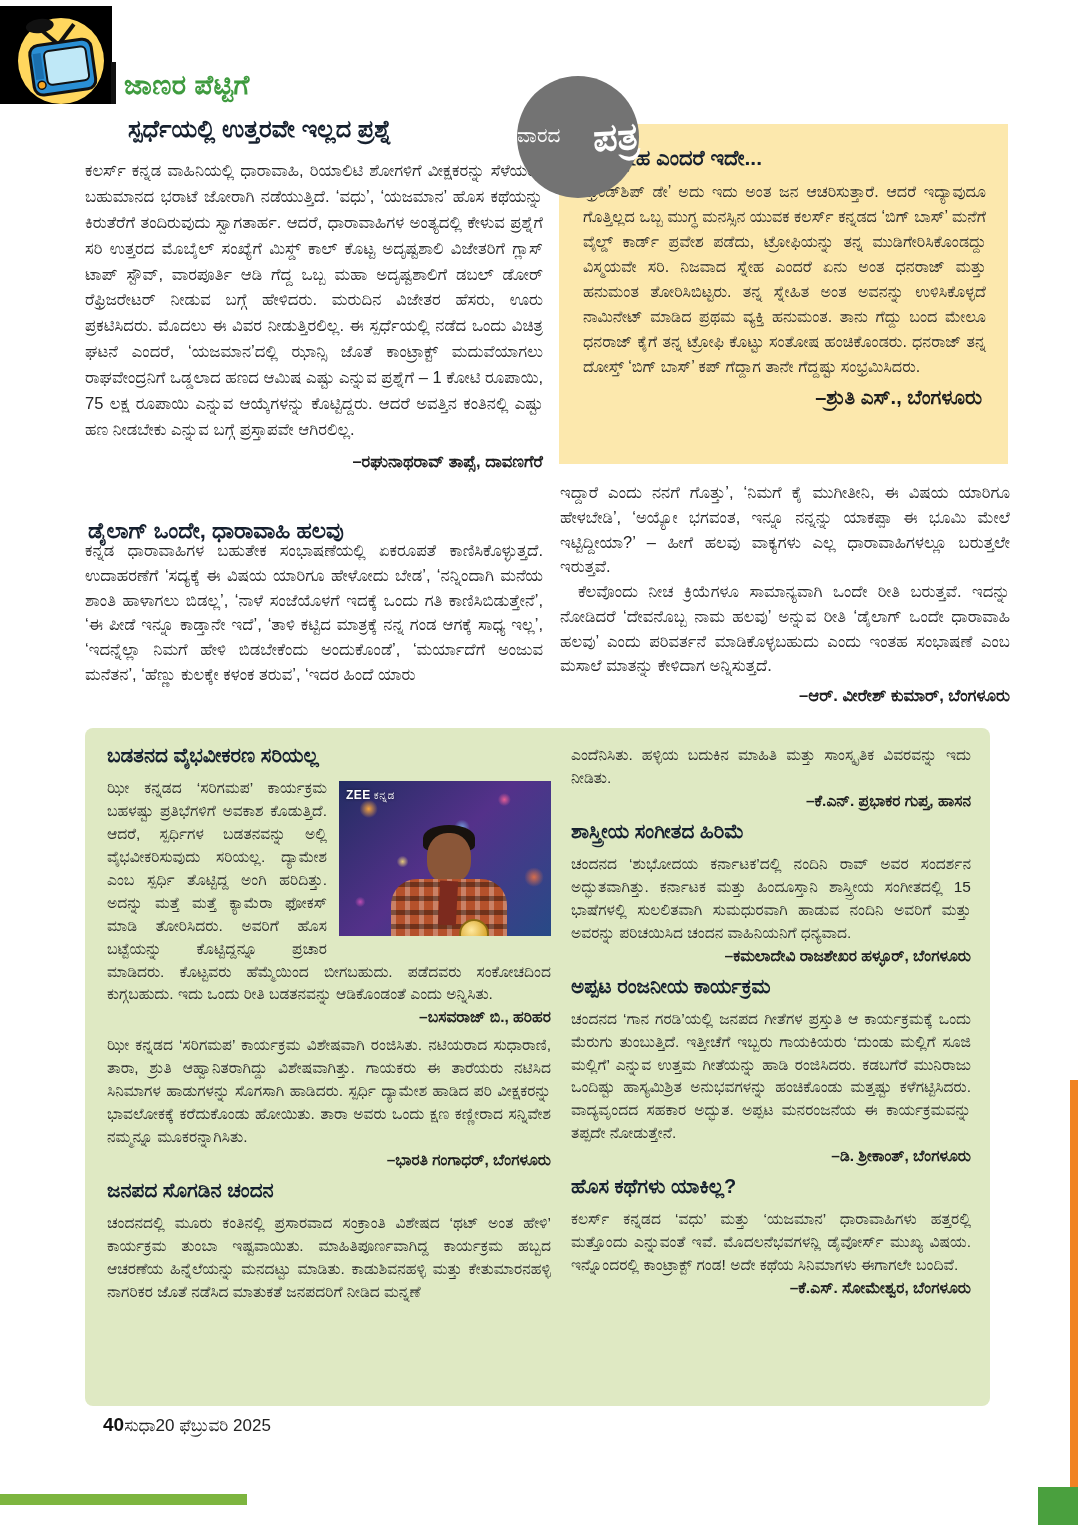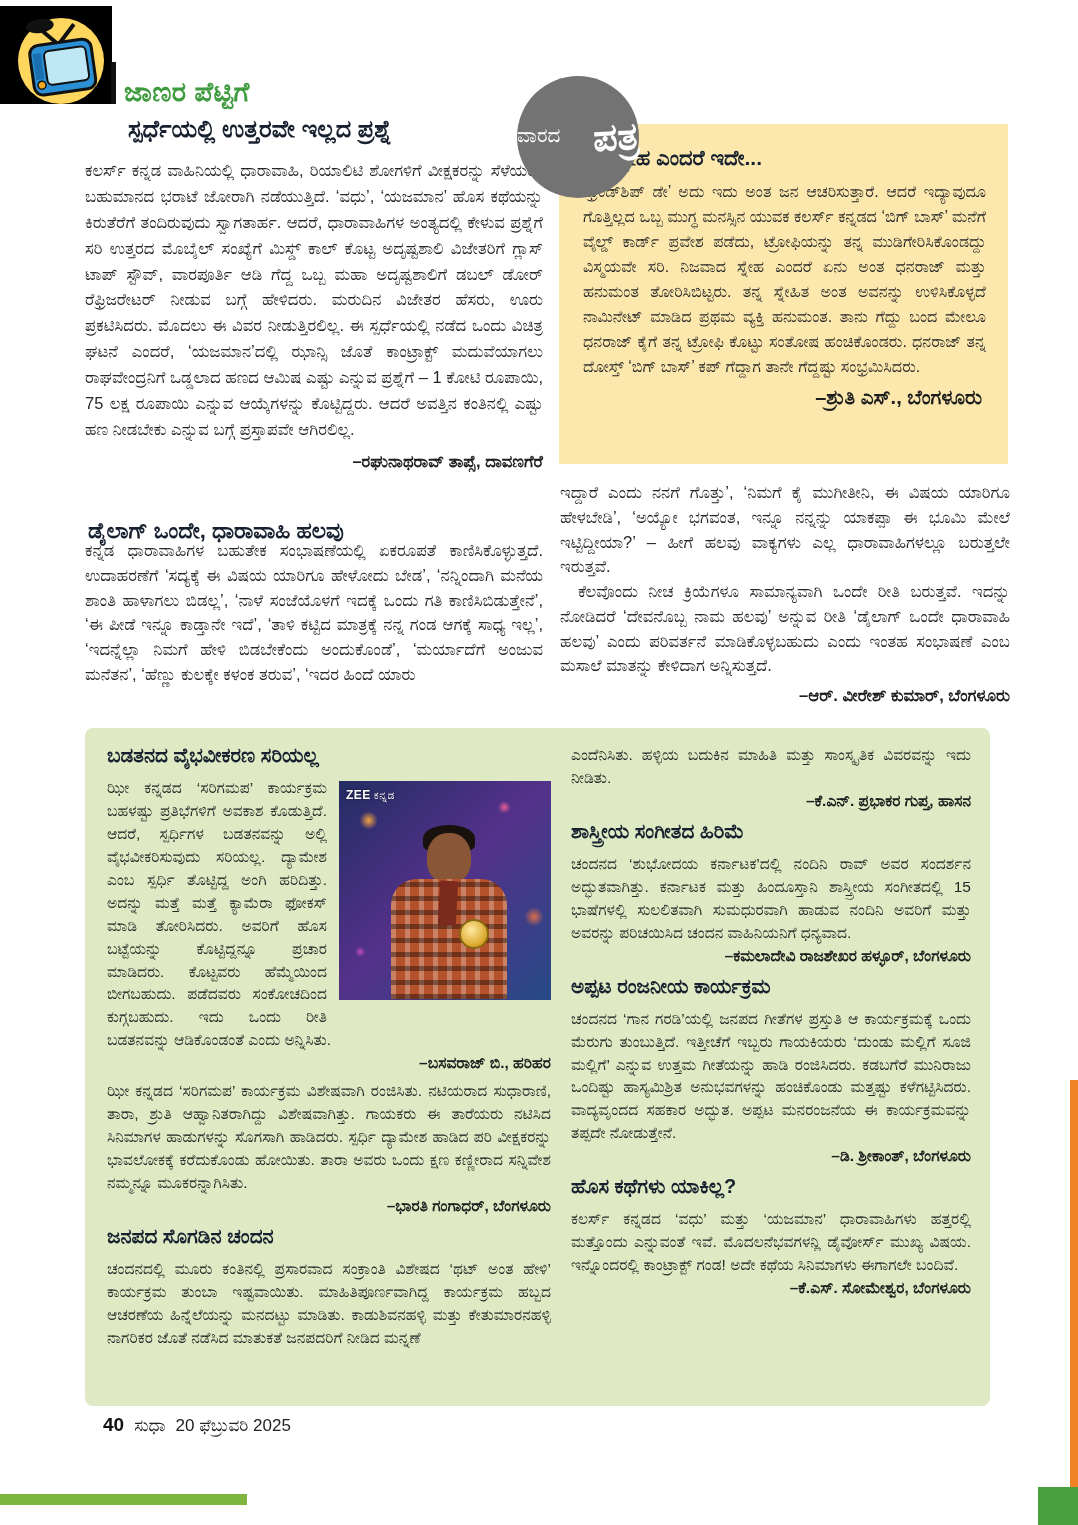--- a/index.html
+++ b/index.html
@@ -9,21 +9,21 @@
     color:#2a2a2a;position:relative;overflow:hidden;
   }
   .page{position:absolute;left:0;top:0;width:1078px;height:1525px;background:#fff;}
 
   
   .tv-block{position:absolute;left:0;top:6px;width:112px;height:98px;background:#000;}
   .tv-circle{position:absolute;left:18px;top:12px;width:86px;height:86px;border-radius:50%;
     background:radial-gradient(circle at 50% 45%, #ffd75e 0 70%, #f8c93f 100%);}
   .tv-svg{position:absolute;left:22px;top:8px;}
   .masthead-divider{position:absolute;left:111px;top:62px;width:5px;height:42px;background:#111;}
-  .masthead-title{position:absolute;left:124px;top:70px;font-size:27px;font-weight:bold;color:#3f9b3f;letter-spacing:.5px;margin-top:7px;}
+  .masthead-title{position:absolute;left:124px;top:70px;font-size:27px;font-weight:bold;color:#3f9b3f;letter-spacing:.5px;}
 
   
   .ltr-title{font-weight:bold;color:#16202e;margin:0;}
   .ltr-body{margin:0;text-align:justify;color:#262626;}
   .ltr-sig{margin:0;text-align:right;font-weight:bold;color:#1d1d1d;}
 
   
   .h-big{position:absolute;left:88px;top:115px;font-size:24px;margin-left:40px;}
   .b1{position:absolute;left:85px;top:158px;width:458px;height:296px;font-size:16.5px;line-height:1.57;overflow:hidden;}
   .s1{position:absolute;left:85px;top:452px;width:458px;font-size:16.5px;}
@@ -53,21 +53,21 @@
   .gbox{position:absolute;left:85px;top:728px;width:905px;height:678px;background:#dfe9c3;border-radius:8px;overflow:hidden;}
   .gcol{position:absolute;top:16px;height:646px;overflow:hidden;}
   .gcol-left{left:22px;width:444px;}
   .gcol-right{left:486px;width:400px;}
   .gbox .ltr-title{font-size:20px;margin:0 0 10px 0;}
   .gbox .ltr-body{font-size:15.5px;line-height:1.48;margin:0 0 2px 0;}
   .gbox .ltr-sig{font-size:15.5px;margin:2px 0 8px 0;}
   .gbox h3.mid{margin-top:10px;}
 
   
-  .photo{float:right;width:212px;height:219px;margin:4px 0 8px 12px;position:relative;overflow:hidden;
+  .photo{float:right;width:212px;height:155px;margin:4px 0 8px 12px;position:relative;overflow:hidden;
     background:
       radial-gradient(circle 14px at 14% 18%, rgba(255,170,60,.95), rgba(255,170,60,0) 65%),
       radial-gradient(circle 10px at 78% 12%, rgba(255,100,150,.85), rgba(255,100,150,0) 65%),
       radial-gradient(circle 12px at 58% 30%, rgba(130,200,255,.75), rgba(130,200,255,0) 65%),
       radial-gradient(circle 9px  at 30% 52%, rgba(255,225,120,.85), rgba(255,225,120,0) 65%),
       radial-gradient(circle 15px at 92% 62%, rgba(255,120,60,.8), rgba(255,120,60,0) 65%),
       radial-gradient(circle 8px  at 10% 78%, rgba(240,90,200,.7), rgba(240,90,200,0) 65%),
       linear-gradient(135deg,#232d63 0%,#54318a 48%,#274a86 100%);}
   .zee-mark{position:absolute;left:7px;top:7px;color:#fff;font-size:12px;font-weight:bold;
     text-shadow:0 0 3px rgba(0,0,0,.6);letter-spacing:.5px;}
@@ -77,21 +77,21 @@
   .man-body{position:absolute;left:52px;top:98px;width:116px;height:120px;border-radius:26px 26px 0 0;
     background:
       repeating-linear-gradient(0deg, rgba(0,0,0,.38) 0 5px, rgba(0,0,0,0) 5px 14px),
       repeating-linear-gradient(90deg, rgba(255,255,255,.28) 0 5px, rgba(255,255,255,0) 5px 14px),
       #b5512b;}
   .medal-ribbon{position:absolute;left:100px;top:100px;width:18px;height:44px;background:#7c2a1e;transform:rotate(3deg);}
   .medal{position:absolute;left:120px;top:138px;width:26px;height:26px;border-radius:50%;
     background:radial-gradient(circle at 40% 35%, #ffe9a0, #d9a62a 70%, #a97a14);border:2px solid #8a6a10;}
 
   
-  .footer{position:absolute;left:103px;top:1414px;display:flex;align-items:baseline;gap:10px;}
+  .footer{position:absolute;left:103px;top:1414px;display:flex;align-items:baseline;gap:0;}
   .footer .pg{font-size:19px;font-weight:bold;color:#111;}
   .footer .mag{font-size:17px;color:#222;}
   .footer .date{font-size:17px;color:#222;}
   .bottom-bar{position:absolute;left:0;top:1494px;width:247px;height:11px;background:#7db53f;}
   .side-strip{position:absolute;left:1070px;top:1080px;width:8px;height:408px;background:#f08323;}
   .corner-block{position:absolute;left:1038px;top:1487px;width:40px;height:38px;background:#4aa03e;}
 </style>
 </head>
 <body>
 

